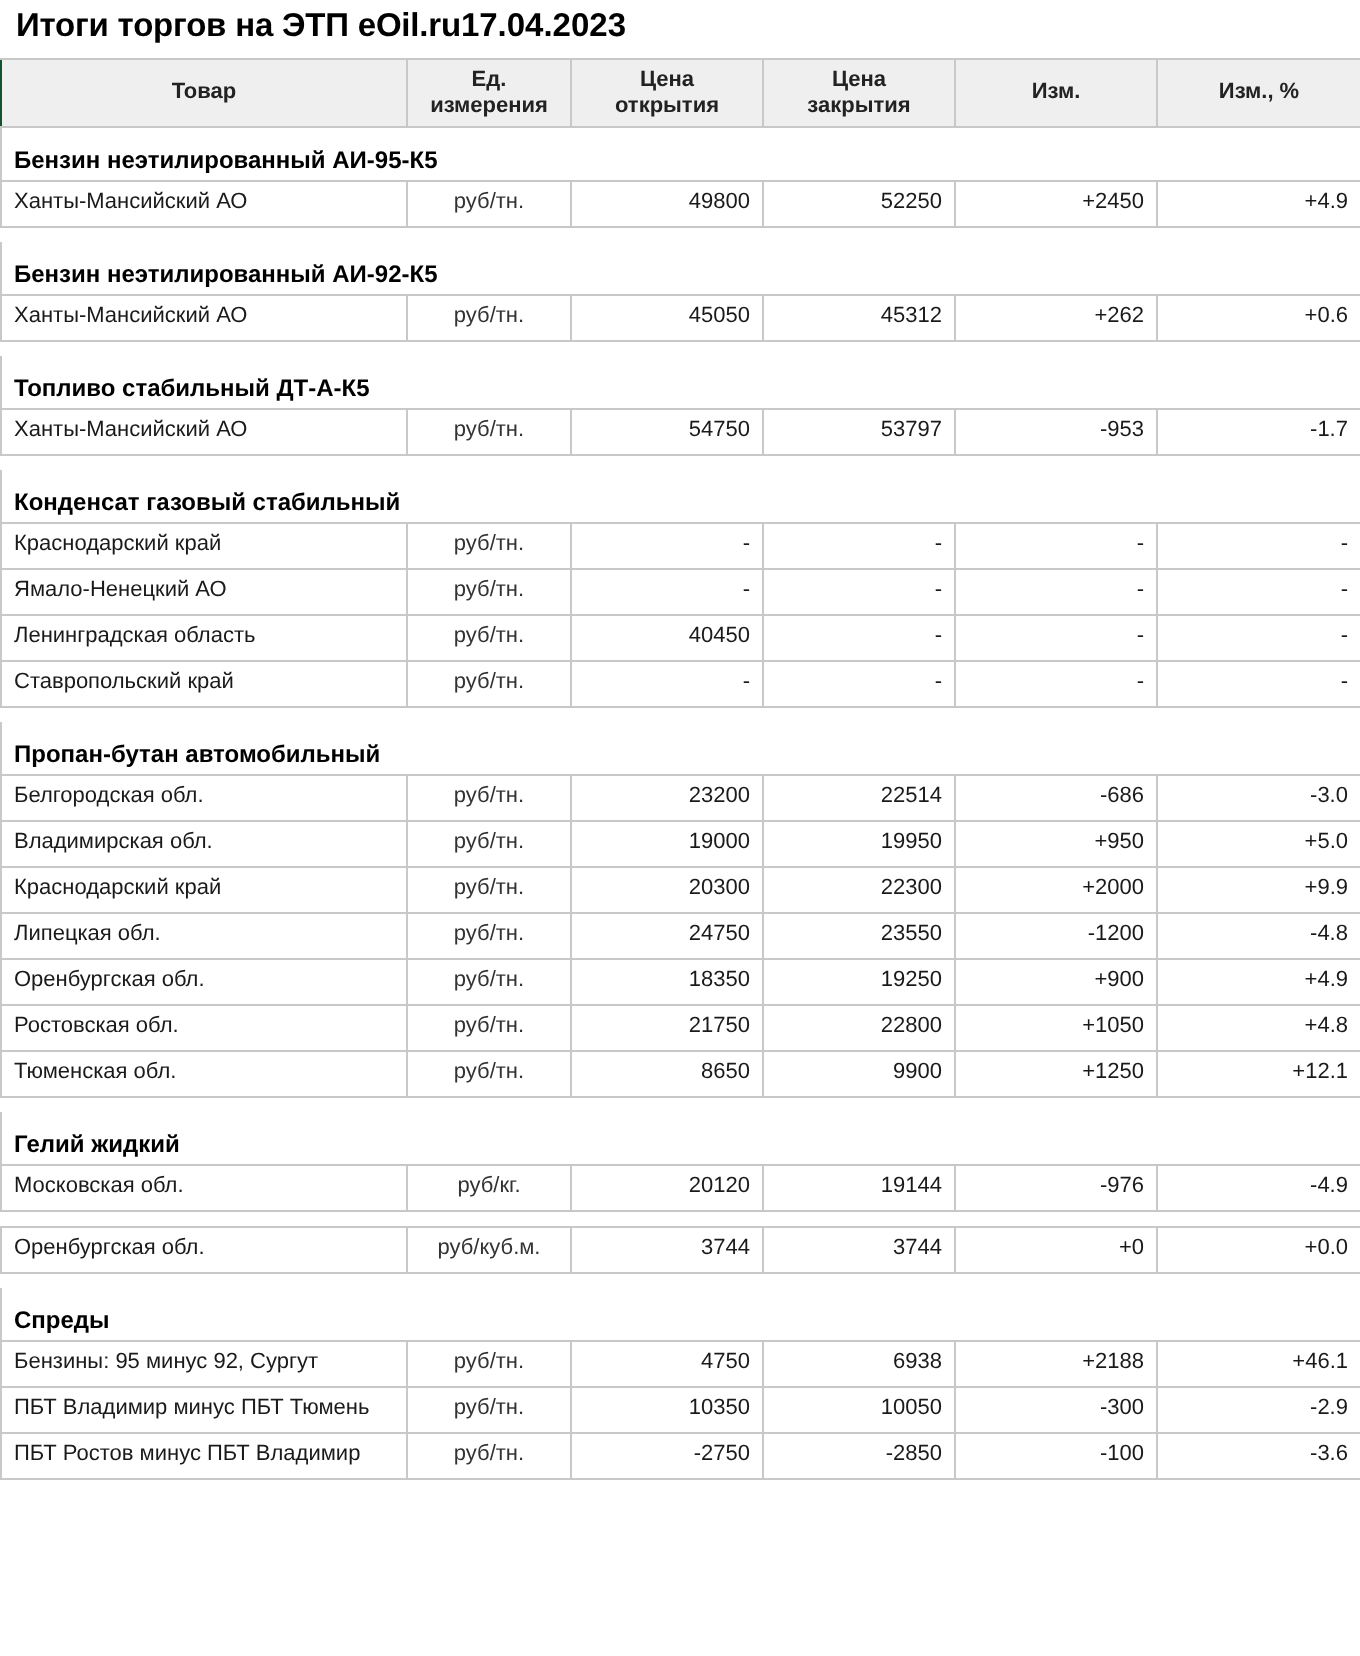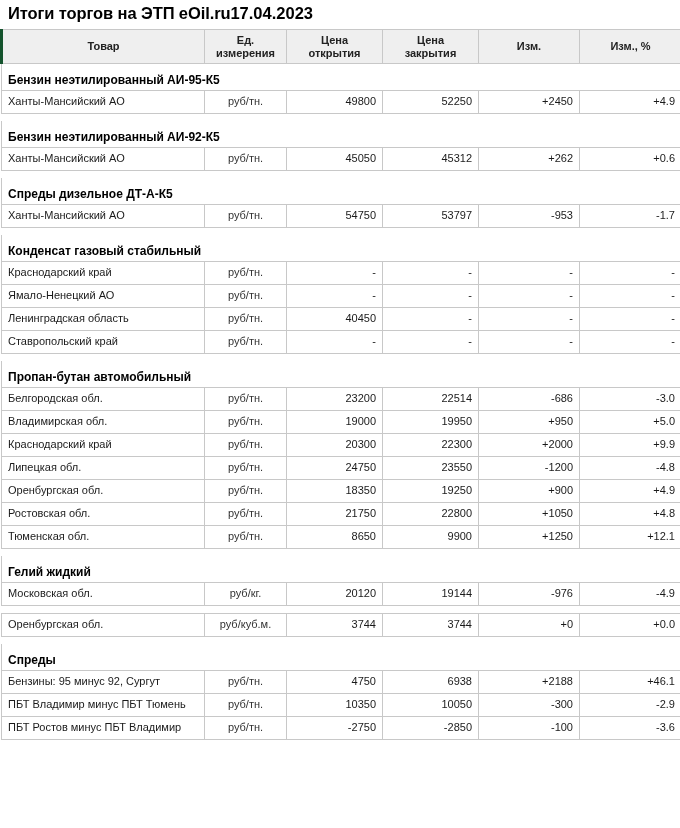--- a/index.html
+++ b/index.html
@@ -48,21 +48,21 @@
     border-right: 1px solid #c8c8c8;
     font-weight: bold;
     font-size: 11px;
     color: #222;
     padding: 4px 6px;
     text-align: center;
     vertical-align: middle;
     line-height: 1.15;
   }
   table.results th.first {
-    border-left: 3px solid #14532d;
+    border-left: 1px solid #14532d;
   }
   col.c-prod { width: 203px; }
   col.c-unit { width: 82px; }
   col.c-open { width: 96px; }
   col.c-close { width: 96px; }
   col.c-chg  { width: 101px; }
   col.c-chgp { width: 102px; }
 
   tr.group td {
     border: none;
@@ -167,21 +167,21 @@
           <td class="unit">руб/тн.</td>
           <td class="num">45050</td>
           <td class="num">45312</td>
           <td class="num pos">+262</td>
           <td class="num pos">+0.6</td>
         </tr>
         <tr class="spacer-row">
           <td colspan="6"></td>
         </tr>
         <tr class="group">
-          <td colspan="6">Спреды дизельное ДТ-А-К5</td>
+          <td colspan="6">Топливо стабильный ДТ-А-К5</td>
         </tr>
         <tr class="data">
           <td class="prod">Ханты-Мансийский АО</td>
           <td class="unit">руб/тн.</td>
           <td class="num">54750</td>
           <td class="num">53797</td>
           <td class="num neg">-953</td>
           <td class="num neg">-1.7</td>
         </tr>
         <tr class="spacer-row">

